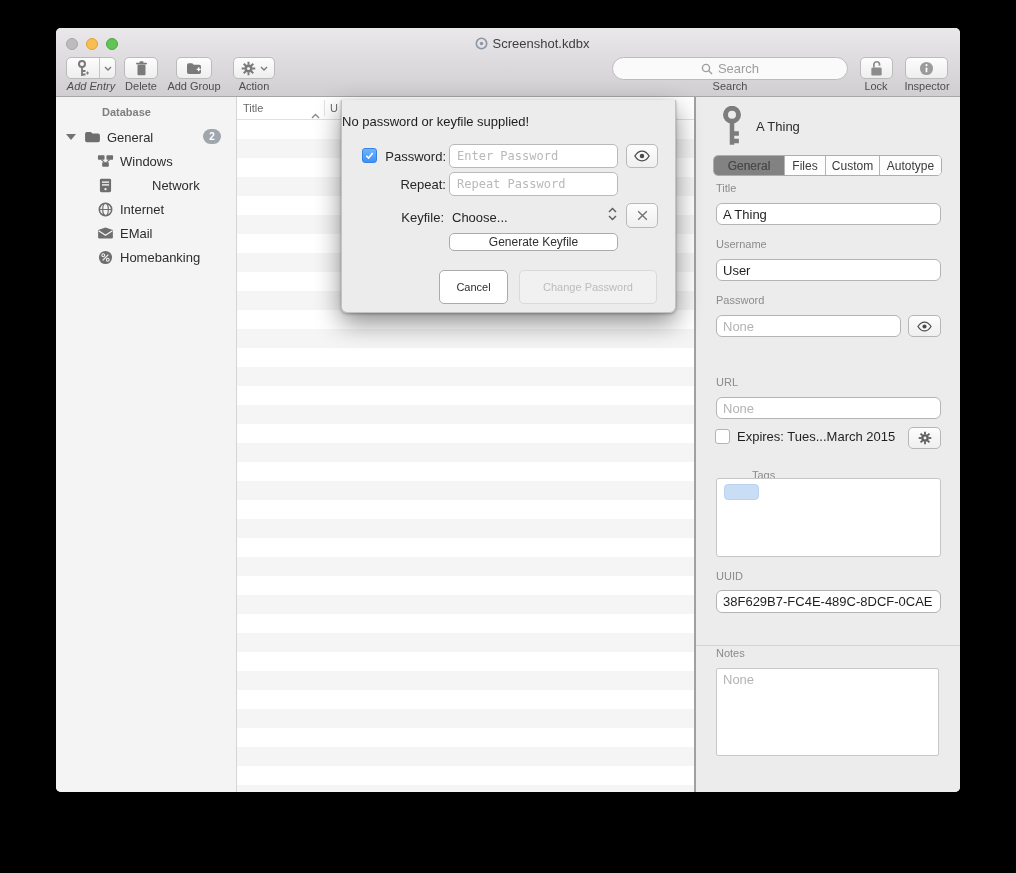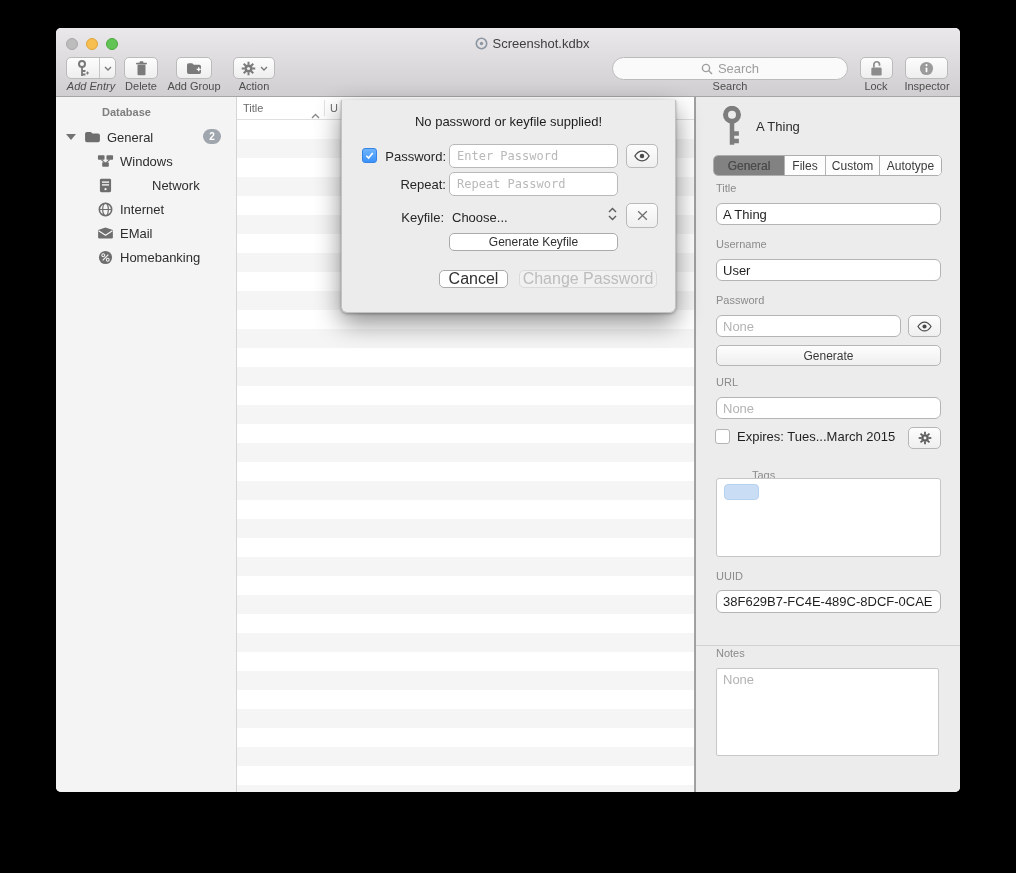--- a/index.html
+++ b/index.html
@@ -97,34 +97,34 @@
     font-family:"Liberation Sans",sans-serif; font-size:13px; color:#1f1f1f; padding:3px 6px; resize:none; outline:none;
   }
   .notes-area::placeholder { color:#b3b3b3; }
   
   .sheet {
     position:absolute; left:285px; top:72px; width:335px; height:213px;
     background:#ececec; border-radius:0 0 6px 6px; z-index:20;
     box-shadow:0 10px 26px rgba(0,0,0,0.45), 0 1px 3px rgba(0,0,0,0.3);
     border:1px solid #c2c2c2; border-top:none;
   }
-  .sheet-msg { position:absolute; left:0; right:0; top:14px; text-align:center; font-size:13px; color:#1d1d1d; }
+  .sheet-msg { position:absolute; left:0; right:0; top:14px; text-align:left; font-size:13px; color:#1d1d1d; }
   .sheet-label { position:absolute; font-size:13px; color:#262626; text-align:right; }
   .sheet-input {
     position:absolute; height:24px; background:#fff; border:1px solid #b9b9b9; border-radius:5px;
     font-family:"DejaVu Sans Mono",monospace; font-size:12px; color:#1f1f1f; padding:0 7px; outline:none;
   }
   .sheet-input::placeholder { color:#b9b9b9; }
   .icon-btn {
     position:absolute; background:linear-gradient(#fdfdfd,#f0eff0); border:1px solid #b9b9b9; border-radius:5px;
     display:flex; align-items:center; justify-content:center;
   }
   .push-btn {
-    position:absolute; height:18px; background:#fff; border:1px solid #ababab; border-radius:5px;
-    display:flex; align-items:center; justify-content:center; font-size:16px; color:#303030;
+    position:absolute; height:34px; background:#fff; border:1px solid #ababab; border-radius:5px;
+    display:flex; align-items:center; justify-content:center; font-size:11px; color:#303030;
   }
   .push-btn.disabled { background:#f1f1f1; border-color:#dadada; color:#bcbcbc; }
   .checkbox-on {
     position:absolute; width:15px; height:15px; border-radius:3px;
     background:linear-gradient(#6fb5fd,#3b92fb); border:1px solid #3583e4;
     display:flex; align-items:center; justify-content:center;
   }
   .popup-text { position:absolute; font-size:13px; color:#262626; }
 </style>
 </head>
@@ -355,21 +355,20 @@
     <span class="insp-label" style="left:20px; top:197px;">Password</span>
     <input class="insp-input" style="left: 20px; top: 218px; width: 185px;" placeholder="None">
     <div class="small-btn" style="left:212px; top:218px; width:33px; height:22px;">
       <span style="display:flex">
         <svg width="17" height="11" viewBox="0 0 24 16">
             <path d="M12 1.5 C6.5 1.5 2.5 8 2.5 8 C2.5 8 6.5 14.5 12 14.5 C17.5 14.5 21.5 8 21.5 8 C21.5 8 17.5 1.5 12 1.5 Z" fill="none" stroke="#4a4a4a" stroke-width="1.8"></path>
             <circle cx="12" cy="8" r="3" fill="#4a4a4a"></circle>
           </svg>
       </span>
     </div>
-    <div class="small-btn" style="left:20px; top:248px; width:225px; height:21px; font-size:12px;">Generate</div>
 
     <span class="insp-label" style="left:20px; top:279px;">URL</span>
     <input class="insp-input" style="left: 20px; top: 300px; width: 225px;" placeholder="None">
 
     <span class="check" style="left:19px; top:332px;"></span>
     <span style="position:absolute; left:41px; top:332px; font-size:13px; color:#1f1f1f;">Expires: Tues...March 2015</span>
     <div class="small-btn" style="left:212px; top:330px; width:33px; height:22px;">
       <span style="display:flex">
         <svg width="14" height="14" viewBox="0 0 20 20">
             <g stroke="#5f5f5f" stroke-width="2.6">

